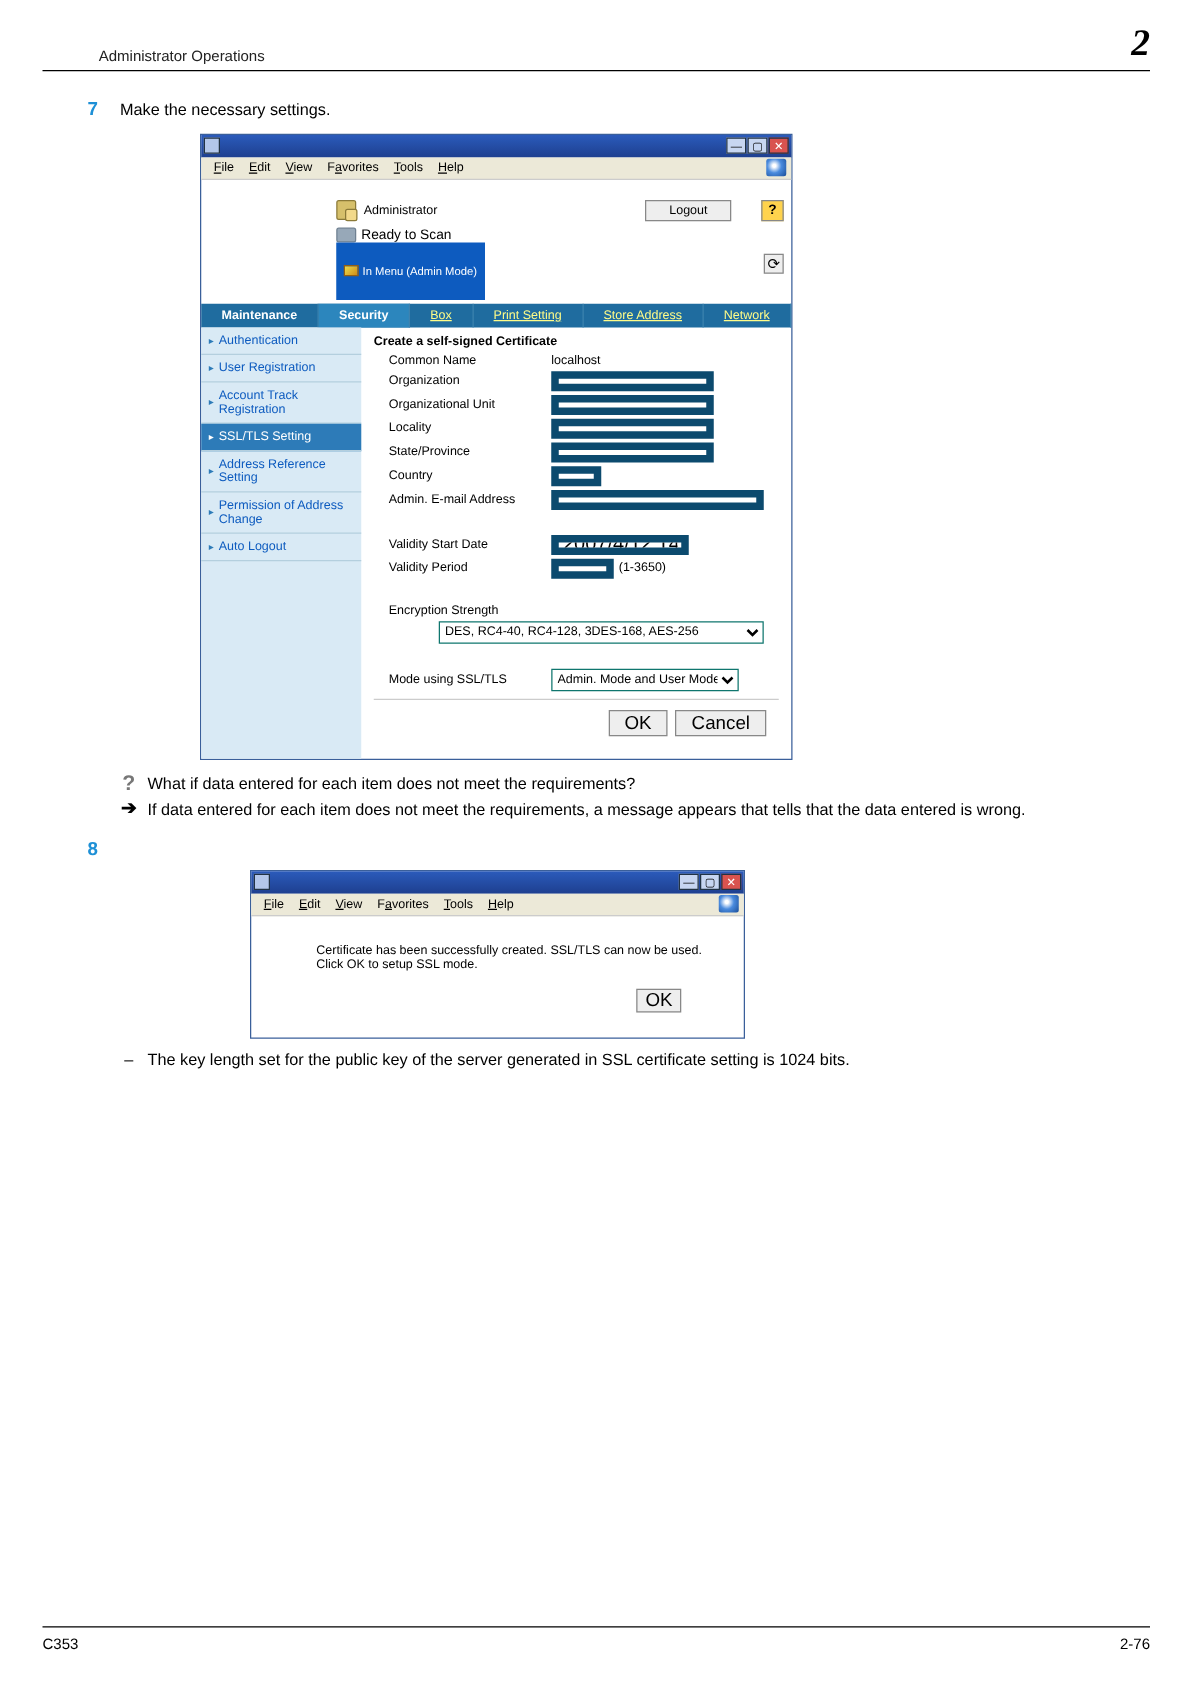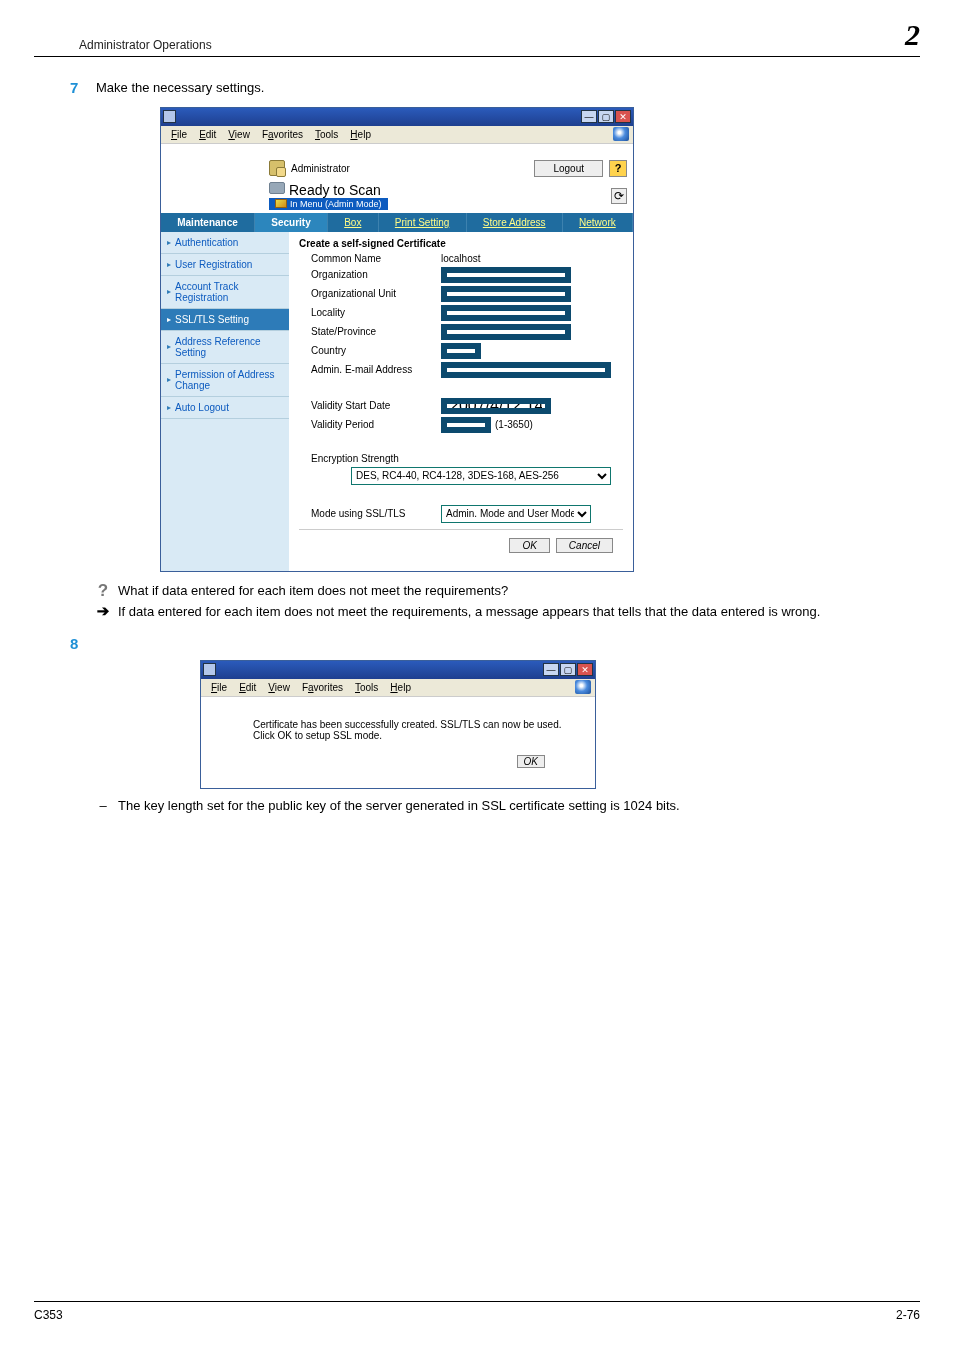--- a/index.html
+++ b/index.html
@@ -31,29 +31,29 @@
   .win-menu { height: 18px; background: #ece9d8; display:flex; align-items:center; padding: 0 4px; gap: 0; border-bottom:1px solid #ccc; justify-content:space-between;}
   .win-menu-left { display:flex; }
   .win-menu span { font-size: 10px; padding: 0 6px; cursor: default; }
   .win-menu span u { text-decoration: underline; }
   .win-menu-logo { width:16px; height:14px; background: radial-gradient(circle at 40% 40%, #fff 10%, #4a8bde 45%, #1a4d98 100%); border-radius:2px; }
 
   .admin-hdr { display:flex; justify-content:space-between; align-items:center; padding: 16px 6px 3px 108px; }
   .admin-hdr-left { display:flex; align-items:center; gap:6px; font-size:10px; }
   .admin-ico { width:16px; height:16px; background:#d6c06b; border:1px solid #8b7a38; border-radius:2px; position:relative; }
   .admin-ico:after { content:""; position:absolute; right:-2px; bottom:-2px; width:8px; height:8px; background:#f2d98a; border:1px solid #8b7a38; border-radius:2px; }
-  .admin-hdr-right { display:flex; align-items:center; gap:6px; }
+  .admin-hdr-right { display:flex; align-items:center; gap:24px; }
   .logout-btn { border:1px solid #888; background:#eee; font-size:10px; padding:2px 18px; cursor:pointer; }
   .hlp-btn { width:18px; height:17px; border:1px solid #888; background:#ffd34d; font-size:11px; font-weight:bold; display:flex; align-items:center; justify-content:center; cursor:pointer; }
 
   .status-row { display:flex; align-items:center; padding: 2px 6px 3px 108px; gap:0; }
   .status-icons { display:flex; flex-direction:column; gap:0; margin-right:4px;}
-  .status-chip { display:flex; align-items:flex-start; gap:4px; font-size:14px; }
+  .status-chip { display:flex; align-items:flex-end; gap:4px; font-size:11px; }
   .printer-ico { width:16px; height:12px; background:#97a8b8; border-radius:2px; border:1px solid #6f8091; }
-  .blue-chip { background:#0d5bbf; color:#fff; font-size:9px; padding:1px 6px; display:inline-flex; align-items:center; gap:3px; }
+  .blue-chip { background:#0d5bbf; color:#fff; font-size:9px; padding:18px 6px; display:inline-flex; align-items:center; gap:3px; }
   .blue-chip-ico{ width:12px; height:9px; background: linear-gradient(135deg,#eadc4b,#d08b17); border:1px solid #945f12;}
   .status-right { margin-left:auto; width:16px; height:16px; border:1px solid #888; background:#eee; display:flex; align-items:center; justify-content:center; cursor:pointer; font-size:12px; }
 
   .tabs { display:flex; background:#1f6c9f; }
   .tab { flex:1 1 auto; text-align:center; padding:4px 0; font-size:10px; color:#fff; font-weight:bold; border-right:1px solid #3d82af; cursor:pointer; }
   .tab.active { background:#2c86bd; }
   .tab.link { color:#fffc88; text-decoration:underline; font-weight:normal; }
 
   .main-row { display:flex; min-height: 260px; }
   .sidebar { width: 156px; background:#d9eaf5; }
@@ -62,21 +62,21 @@
   .side-item.selected { background:#2d7bb8; color:#fff; }
   .side-item.selected:before { color:#fff; }
 
   .form-area { flex:1; padding: 6px 10px 10px 10px; }
   .form-title { font-size:10px; font-weight:bold; margin-bottom:4px; }
   .frow { display:flex; align-items:center; margin:3px 12px; font-size:10px; }
   .flabel { width:130px; }
   .finput { border:6px solid #0c4a6e; height:16px; font-size:16px; padding:1px 3px; }
   .fselect { border:1px solid #0f766e; height:18px; font-size:10px; background:#fff; }
   .btn-row { display:flex; gap:6px; justify-content:flex-end; padding: 8px 10px; border-top:1px solid #ccc; margin-top:6px; }
-  .sysbtn { border:1px solid #888; background:#eee; font-size:10px; padding:1px 12px; cursor:pointer;font-style:italic; }
+  .sysbtn { border:1px solid #888; background:#eee; font-size:15px; padding:1px 12px; cursor:pointer; }
 
   .win2 { width: 396px; margin: 8px 0 8px 130px; border:1px solid #3a5f9a; background:#fff; font-size:10px; }
 
   .footer { position:absolute; bottom:28px; left:34px; right:34px; display:flex; justify-content:space-between; font-size:12px; }
   .footer-rule { position:absolute; bottom:48px; left:34px; right:34px; height:1px; background:#000; }
 
   .gap { height: 14px; }
 </style>
 </head>
 <body>

